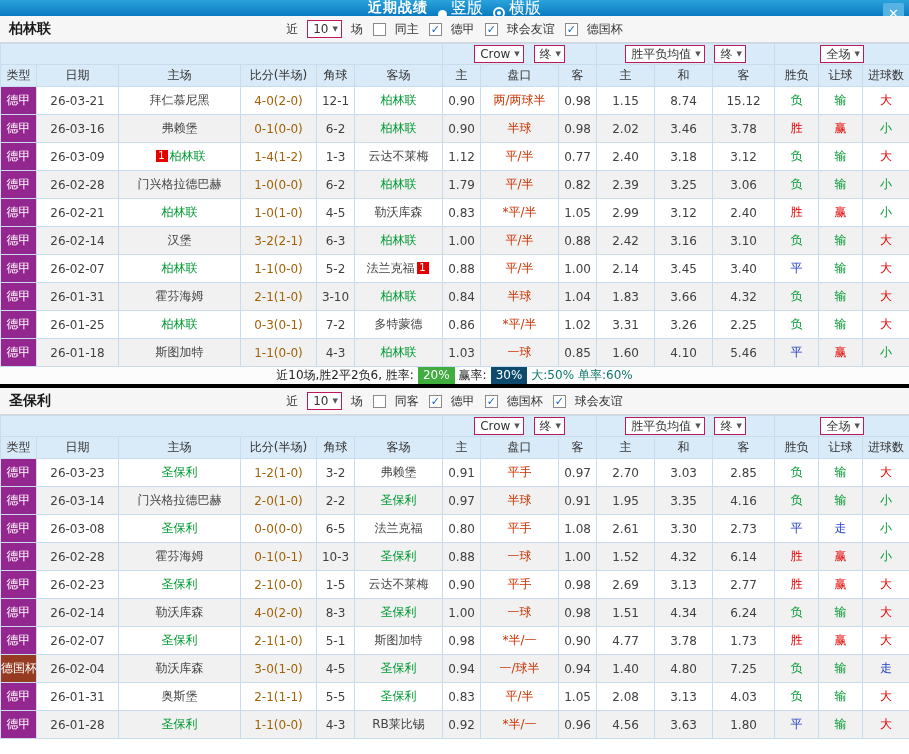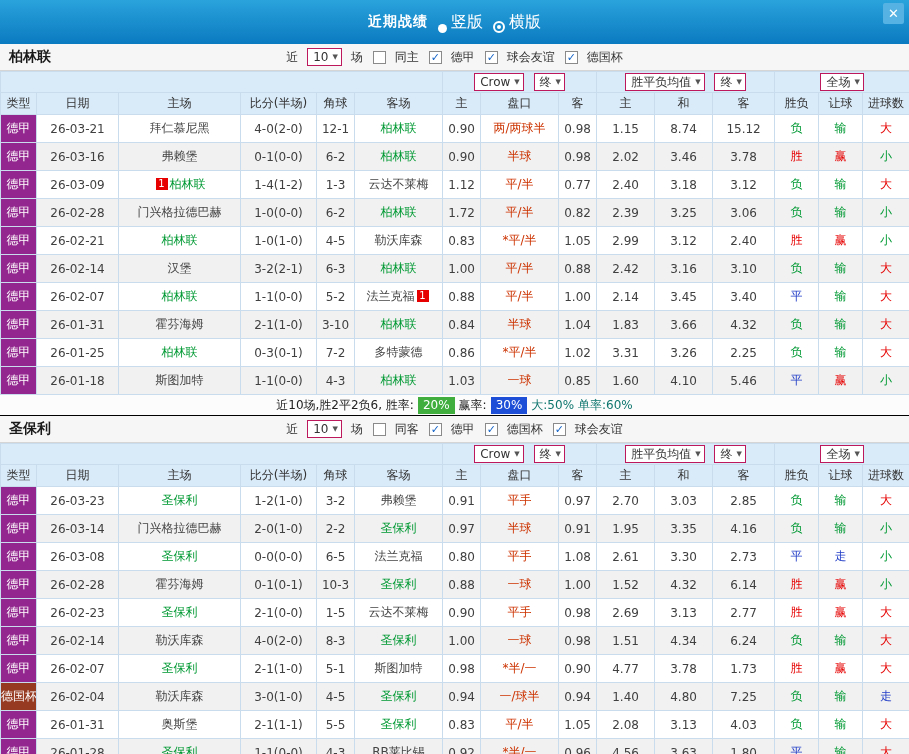--- a/index.html
+++ b/index.html
@@ -7,21 +7,21 @@
   body {
     width: 909px;
     font-family: "DejaVu Sans", "Liberation Sans", sans-serif;
     font-size: 12px;
     color: #333;
   }
   .app { width: 909px; height: 754px; overflow: hidden; background:#fff; }
 
   
   .topbar {
-    height: 44px;
+    height: 16px;
     background: linear-gradient(#2aa3dc, #0a7ac0);
     display: flex; align-items: center; position: relative;
   }
   .topbar-center { flex: 1; display: flex; justify-content: center; align-items: center; gap: 10px; color: #fff; }
   .win-title { font-weight: bold; font-size: 14px; letter-spacing: 1px; }
   .radio-opt { display: inline-flex; align-items: flex-end; gap: 4px; font-size: 16px; cursor: pointer; }
   .rdot { width: 9px; height: 9px; border-radius: 50%; background: #fff; display: inline-block; }
   .radio-opt.selected .rdot {
     width: 12px; height: 12px; background: transparent; border: 2px solid #fff; position: relative;
   }
@@ -71,34 +71,34 @@
   td.league { color: #fff !important; }
   tbody tr td.league.purple { background-color: #93278f; }
   tbody tr td.league.darkred { background-color: #963a22; }
 
   .team-green { color: #009933; }
   .team-reg { color: #444; }
   .badge-red {
     display: inline-block; width: 12px; height: 12px; background: #e60000; color: #fff;
     font-size: 10px; line-height: 12px; margin: 0 2px; vertical-align: 1px;
   }
-  td.score { color: #404040; }
+  td.score { color: #a16207; }
   td.hcap { color: #cc3300; }
   td.c-red { color: #e60000; }
   td.c-green { color: #009933; }
   td.c-blue { color: #2540c8; }
 
   
   .summary {
     height: 21px; display: flex; align-items: center; justify-content: center; gap: 4px;
-    background: #fcfcfc; border-bottom: 1px solid #000000; font-size: 12px; color: #222;
+    background: #fcfcfc; border-bottom: 4px solid #000000; font-size: 12px; color: #222;
   }
   .pct { color: #fff; padding: 0 5px; line-height: 17px; }
   .pct.light { background: #3fae3f; }
-  .pct.dark { background: #1d4ed8; }
+  .pct.dark { background: #0c4a6e; }
   .blue-text { color: #0f766e; }
 </style>
 </head>
 <body>
 
 <div class="app">
 
   <div class="topbar">
     <div class="topbar-center">
       <span class="win-title">近期战绩</span>
@@ -262,21 +262,21 @@
           <td class="c-green">输</td>
           <td class="c-red">大</td>
         </tr>
         <tr>
           <td class="league purple">德甲</td>
           <td>26-02-28</td>
           <td><span class="team-reg">门兴格拉德巴赫</span></td>
           <td class="score">1-0(0-0)</td>
           <td>6-2</td>
           <td><span class="team-green">柏林联</span></td>
-          <td>1.72</td>
+          <td>1.79</td>
           <td class="hcap">平/半</td>
           <td>0.82</td>
           <td>2.39</td>
           <td>3.25</td>
           <td>3.06</td>
           <td class="c-green">负</td>
           <td class="c-green">输</td>
           <td class="c-green">小</td>
         </tr>
         <tr>

